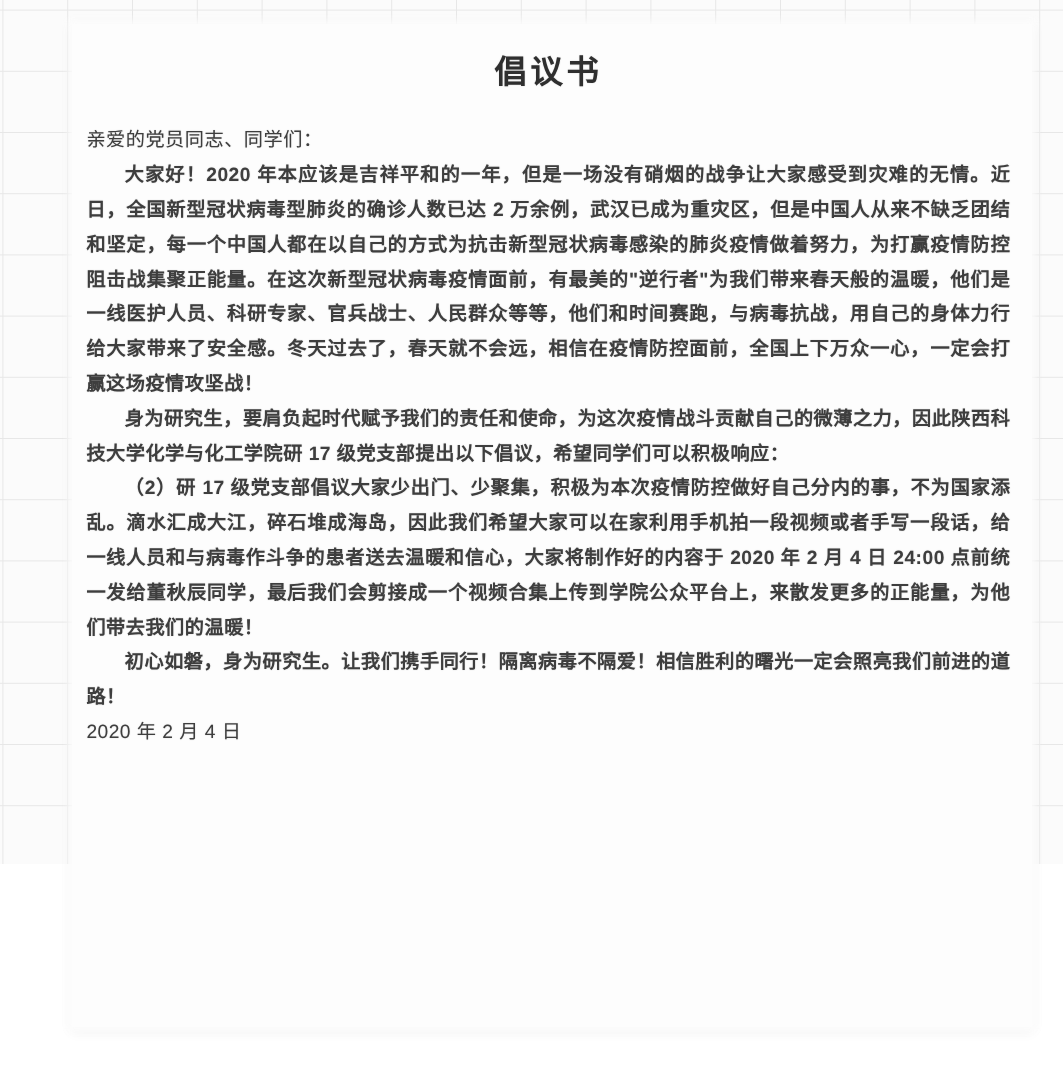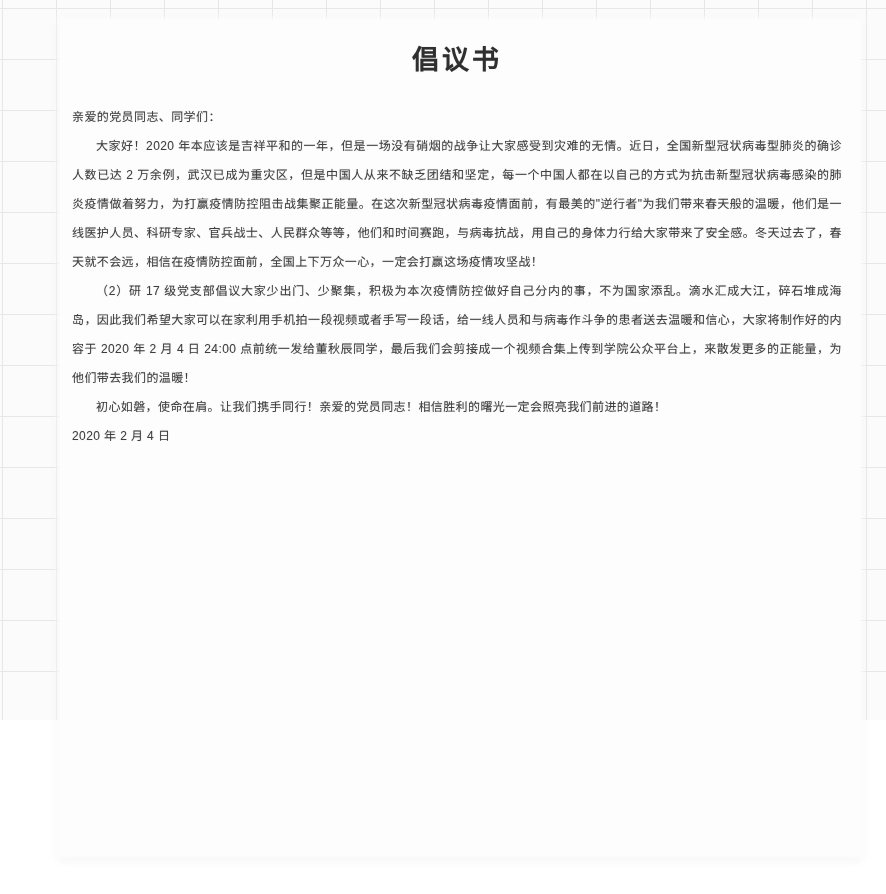--- a/index.html
+++ b/index.html
@@ -41,52 +41,54 @@
   .doc-title {
     margin: 8px 0 26px 0;
     font-size: 27px;
     font-weight: bold;
     letter-spacing: 3px;
     text-align: center;
     color: #2f2f2f;
   }
   .line {
     margin: 0;
-    font-size: 12px;
+    font-size: 16px;
     line-height: 29px;
     text-align: justify;
     text-justify: inter-ideograph;
     letter-spacing: 0.4px;
   }
   .indent {
     text-indent: 2em;
+    font-weight: bold;
   }
   .signature-block {
     padding-right: 44px;
     text-align: right;
   }
 </style>
 </head>
 <body>
 
 <div class="page">
   <div class="paper">
     <div class="content">
 
       <h1 class="doc-title">倡议书</h1>
 
       <p class="line">亲爱的党员同志、同学们：</p>
 
       <p class="line indent">大家好！2020 年本应该是吉祥平和的一年，但是一场没有硝烟的战争让大家感受到灾难的无情。近日，全国新型冠状病毒型肺炎的确诊人数已达 2 万余例，武汉已成为重灾区，但是中国人从来不缺乏团结和坚定，每一个中国人都在以自己的方式为抗击新型冠状病毒感染的肺炎疫情做着努力，为打赢疫情防控阻击战集聚正能量。在这次新型冠状病毒疫情面前，有最美的"逆行者"为我们带来春天般的温暖，他们是一线医护人员、科研专家、官兵战士、人民群众等等，他们和时间赛跑，与病毒抗战，用自己的身体力行给大家带来了安全感。冬天过去了，春天就不会远，相信在疫情防控面前，全国上下万众一心，一定会打赢这场疫情攻坚战！</p>
 
+      <p class="line indent">身为研究生，要肩负起时代赋予我们的责任和使命，为这次疫情战斗贡献自己的微薄之力，因此陕西科技大学化学与化工学院研 17 级党支部提出以下倡议，希望同学们可以积极响应：</p>
 
 
       <p class="line indent">（2）研 17 级党支部倡议大家少出门、少聚集，积极为本次疫情防控做好自己分内的事，不为国家添乱。滴水汇成大江，碎石堆成海岛，因此我们希望大家可以在家利用手机拍一段视频或者手写一段话，给一线人员和与病毒作斗争的患者送去温暖和信心，大家将制作好的内容于 2020 年 2 月 4 日 24:00 点前统一发给董秋辰同学，最后我们会剪接成一个视频合集上传到学院公众平台上，来散发更多的正能量，为他们带去我们的温暖！</p>
 
-      <p class="line indent">初心如磐，使命在肩。让我们携手同行！亲爱的党员同志！相信胜利的曙光一定会照亮我们前进的道路！</p>
+      <p class="line indent">初心如磐，身为研究生。让我们携手同行！隔离病毒不隔爱！相信胜利的曙光一定会照亮我们前进的道路！</p>
 
       <div class="signature-block">
         <p class="line">2020 年 2 月 4 日</p>
       </div>
 
     </div>
   </div>
 </div>
 
 </body></html>

